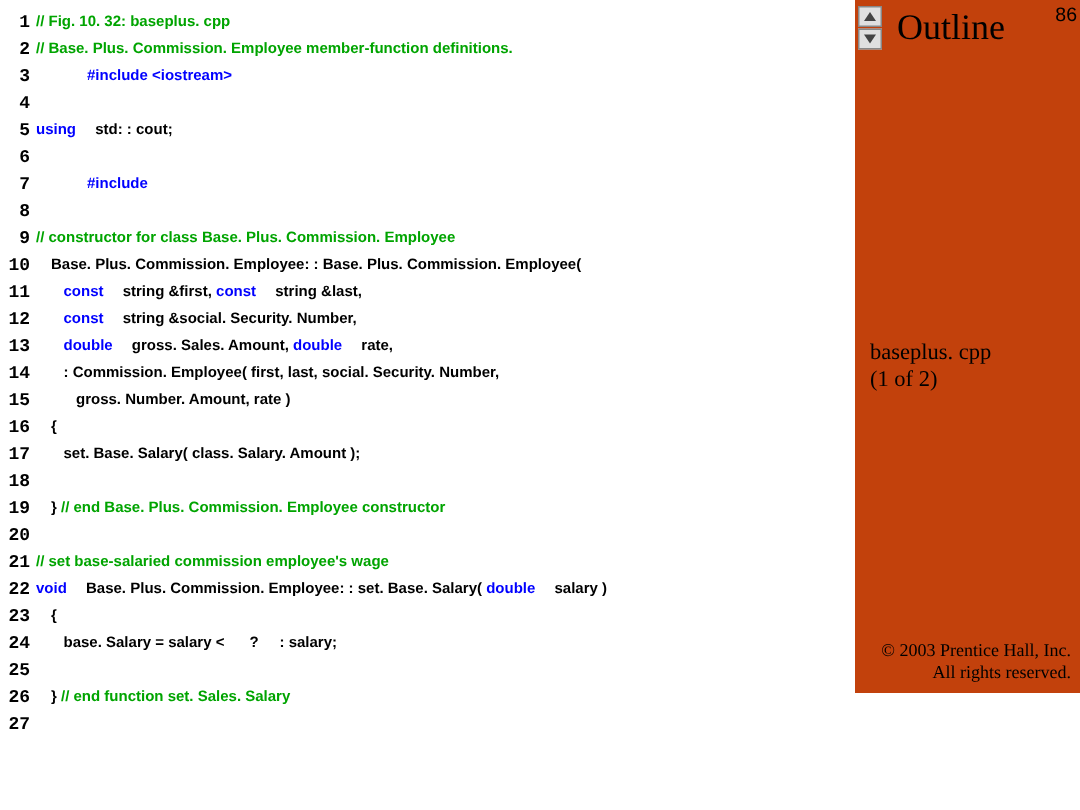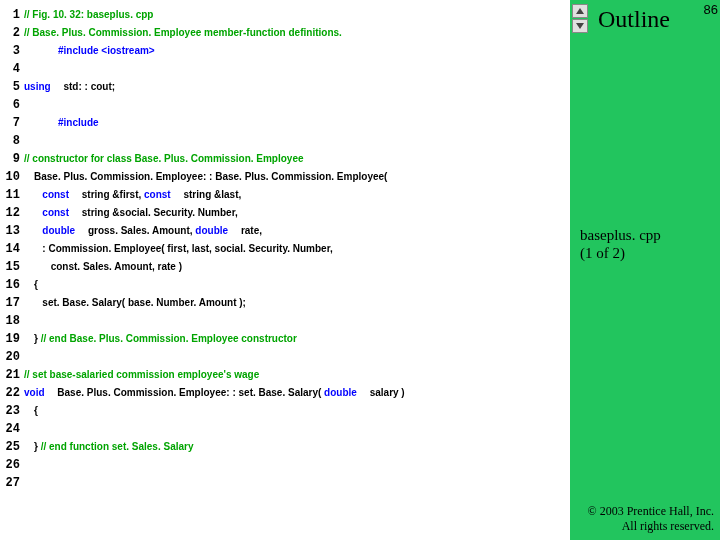--- a/index.html
+++ b/index.html
@@ -7,21 +7,21 @@
   .page { display: flex; width: 720px; height: 540px; }
   .code-pane { width: 570px; height: 490px; background: #fff; display: flex; border-bottom: 1px solid #fff; }
   .lineno-col { width: 24px; padding-top: 6px; }
   .lineno { font-family: "Courier New", monospace; font-size: 12px; font-weight: bold; color: #000; text-align: right; padding-right: 4px; line-height: 18px; height: 18px; }
   .code-col { flex: 1; padding-top: 6px; }
   .code-line { font-family: Liberation Sans, sans-serif; font-size: 10px; font-weight: bold; line-height: 18px; height: 18px; white-space: pre; }
   .c-comment { color: #00a400; }
   .c-preproc { color: #0000ff; margin-left: 34px; }
   .c-keyword { color: #0000ff; text-align: center; }
   .c-normal { color: #000; margin-left: 10px; }
-  .side-pane { width: 150px; height: 540px; background: #22c55e; position: relative; }
+  .side-pane { width: 150px; height: 462px; background: #c2410c; position: relative; }
   .nav-arrows { position: absolute; top: 4px; left: 2px; display: flex; flex-direction: column; gap: 1px; }
   .arrow-btn { width: 16px; height: 14px; background: #e0e0e0; border: 1px solid #888; display: flex; align-items: center; justify-content: center; cursor: pointer; }
   .arrow-btn svg { width: 10px; height: 8px; display: block; }
   .outline-title { position: absolute; top: 6px; left: 28px; font-family: "Times New Roman", serif; font-size: 24px; color: #000; }
   .slide-num { position: absolute; top: 2px; right: 2px; font-family: Arial, sans-serif; font-size: 13px; color: #000; }
   .file-label { position: absolute; top: 226px; left: 10px; font-family: "Times New Roman", serif; font-size: 15px; color: #000; line-height: 18px; }
   .copyright { position: absolute; bottom: 6px; right: 6px; font-family: "Times New Roman", serif; font-size: 12px; color: #000; text-align: right; }
 </style>
 </head>
 <body>
@@ -66,29 +66,30 @@
         <div class="code-line"><span class="c-keyword">using</span><span class="c-normal"> std: : cout;</span></div>
         <div class="code-line"><span class="c-normal"></span></div>
         <div class="code-line"><span class="c-preproc">#include</span></div>
         <div class="code-line"><span class="c-normal"></span></div>
         <div class="code-line"><span class="c-comment">// constructor for class Base. Plus. Commission. Employee</span></div>
         <div class="code-line"><span class="c-normal">Base. Plus. Commission. Employee: : Base. Plus. Commission. Employee(</span></div>
         <div class="code-line"><span class="c-normal">   </span><span class="c-keyword">const</span><span class="c-normal"> string &amp;first, </span><span class="c-keyword">const</span><span class="c-normal"> string &amp;last,</span></div>
         <div class="code-line"><span class="c-normal">   </span><span class="c-keyword">const</span><span class="c-normal"> string &amp;social. Security. Number,</span></div>
         <div class="code-line"><span class="c-normal">   </span><span class="c-keyword">double</span><span class="c-normal"> gross. Sales. Amount, </span><span class="c-keyword">double</span><span class="c-normal"> rate,</span></div>
         <div class="code-line"><span class="c-normal">   : Commission. Employee( first, last, social. Security. Number,</span></div>
-        <div class="code-line"><span class="c-normal">      const. Sales. Amount, rate )</span></div>
+        <div class="code-line"><span class="c-normal">      gross. Number. Amount, rate )</span></div>
         <div class="code-line"><span class="c-normal">{</span></div>
-        <div class="code-line"><span class="c-normal">   set. Base. Salary( base. Number. Amount );</span></div>
+        <div class="code-line"><span class="c-normal">   set. Base. Salary( class. Salary. Amount );</span></div>
         <div class="code-line"><span class="c-normal"></span></div>
         <div class="code-line"><span class="c-normal">} </span><span class="c-comment">// end Base. Plus. Commission. Employee constructor</span></div>
         <div class="code-line"><span class="c-normal"></span></div>
         <div class="code-line"><span class="c-comment">// set base-salaried commission employee's wage</span></div>
         <div class="code-line"><span class="c-keyword">void</span><span class="c-normal"> Base. Plus. Commission. Employee: : set. Base. Salary( </span><span class="c-keyword">double</span><span class="c-normal"> salary )</span></div>
         <div class="code-line"><span class="c-normal">{</span></div>
+        <div class="code-line"><span class="c-normal">   base. Salary = salary &lt;      ?     : salary;</span></div>
         <div class="code-line"><span class="c-normal"></span></div>
         <div class="code-line"><span class="c-normal">} </span><span class="c-comment">// end function set. Sales. Salary</span></div>
       </div>
   </div>
 
   <div class="side-pane">
     <div class="nav-arrows">
       <div class="arrow-btn">
         <span>
           <svg viewBox="0 0 10 8">

